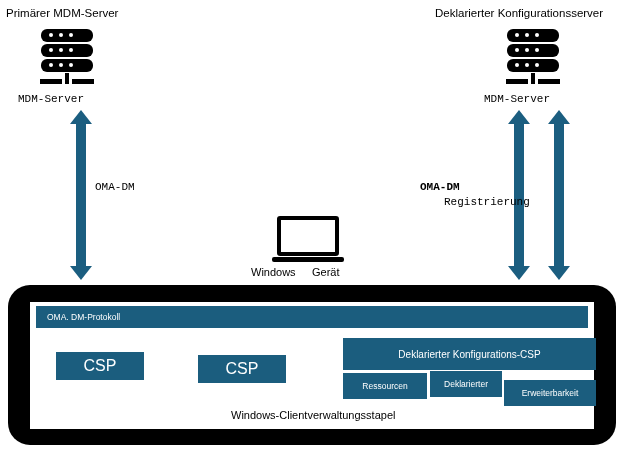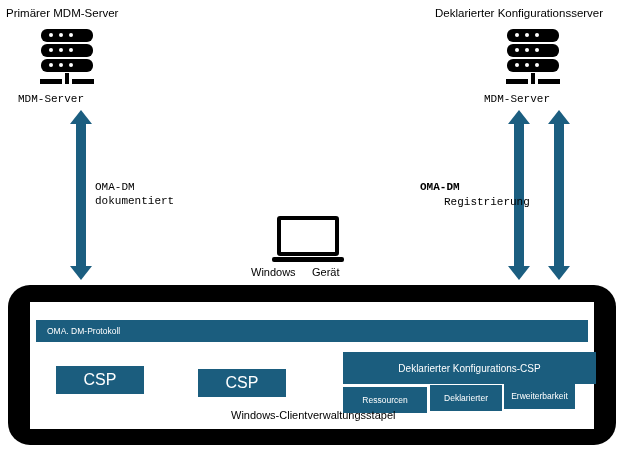--- a/index.html
+++ b/index.html
@@ -157,21 +157,20 @@
     position: absolute;
     background: #1b5d7e;
     color: #ffffff;
     font-family: "Liberation Sans", sans-serif;
     display: flex;
     align-items: center;
     justify-content: center;
     box-sizing: border-box;
     text-align: center;
     white-space: nowrap;
-    margin-top: 14px;
   }
   .box-protocol {
     justify-content: flex-start;
     padding-left: 11px;
     font-size: 8.5px;
   }
   .box-csp { font-size: 16px; }
   .box-dcsp { font-size: 10px; }
   .box-sub { font-size: 8.5px; }
   .stack-caption {
@@ -219,21 +218,20 @@
 
   <div class="lbl lbl-center" style="left:18px; top:92px; width:98px;">MDM-Server</div>
 
   <div class="arrow" style="left:70px; top:110px; height:170px;">
     <div class="head up"></div>
     <div class="shaft" style="top:13px; height:144px;"></div>
     <div class="head down"></div>
   </div>
 
   <div class="lbl lbl-center" style="left:95px; top:180px; width:118px;">OMA-DM</div>
-  <div class="lbl lbl-center" style="left:95px; top:194px; width:118px;">dokumentiert</div>
 
   <div class="lbl lbl-title" style="left:427px; top:6px;padding-left:8px;">Deklarierter Konfigurationsserver</div>
 
   <div class="server-icon" style="left:505px; top:28px;">
     <div class="server-unit" style="top:1px;">
       <div class="dots">
           <i></i>
           <i></i>
           <i></i>
         </div>
@@ -293,17 +291,17 @@
   <div class="box box-csp" style="left:56px; top:352px; width:88px; height:28px;">CSP</div>
 
   <div class="box box-csp" style="left:198px; top:355px; width:88px; height:28px;">CSP</div>
 
   <div class="box box-dcsp" style="left:343px; top:338px; width:253px; height:32px;">Deklarierter Konfigurations-CSP</div>
 
   <div class="box box-sub" style="left:343px; top:373px; width:84px; height:26px;">Ressourcen</div>
 
   <div class="box box-sub" style="left:430px; top:371px; width:72px; height:26px;">Deklarierter</div>
 
-  <div class="box box-sub" style="left:504px; top:369px; width:71px; height:26px;">Erweiterbarkeit</div>
+  <div class="box box-sub" style="left:504px; top:380px; width:92px; height:26px;">Erweiterbarkeit</div>
 
   <div class="stack-caption" style="left:231px; top:409px;">Windows-Clientverwaltungsstapel</div>
 
 </div>
 
 </body></html>

